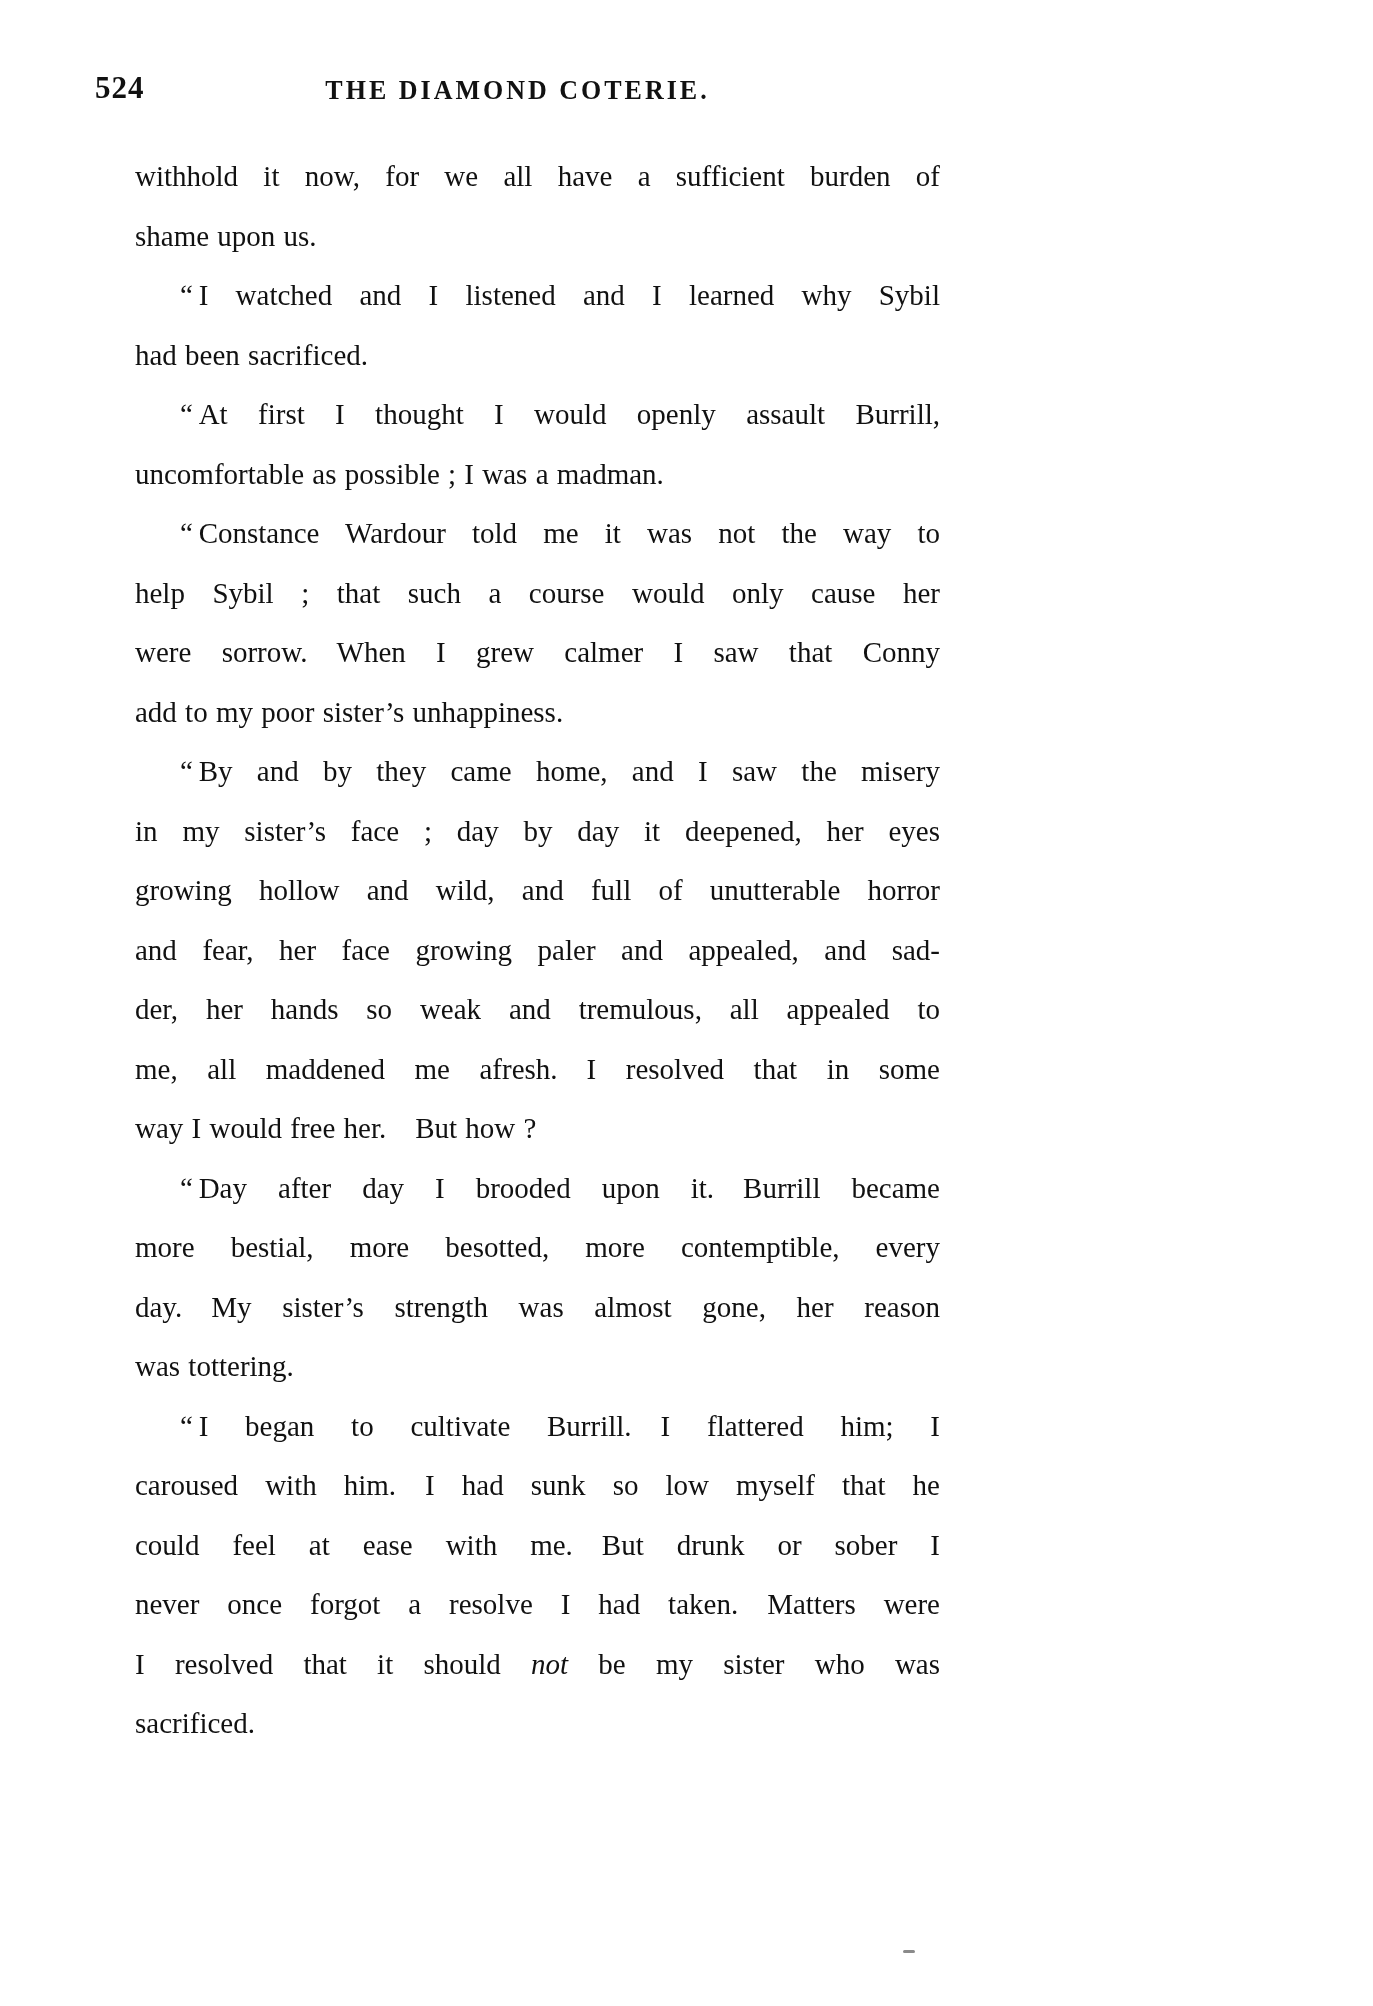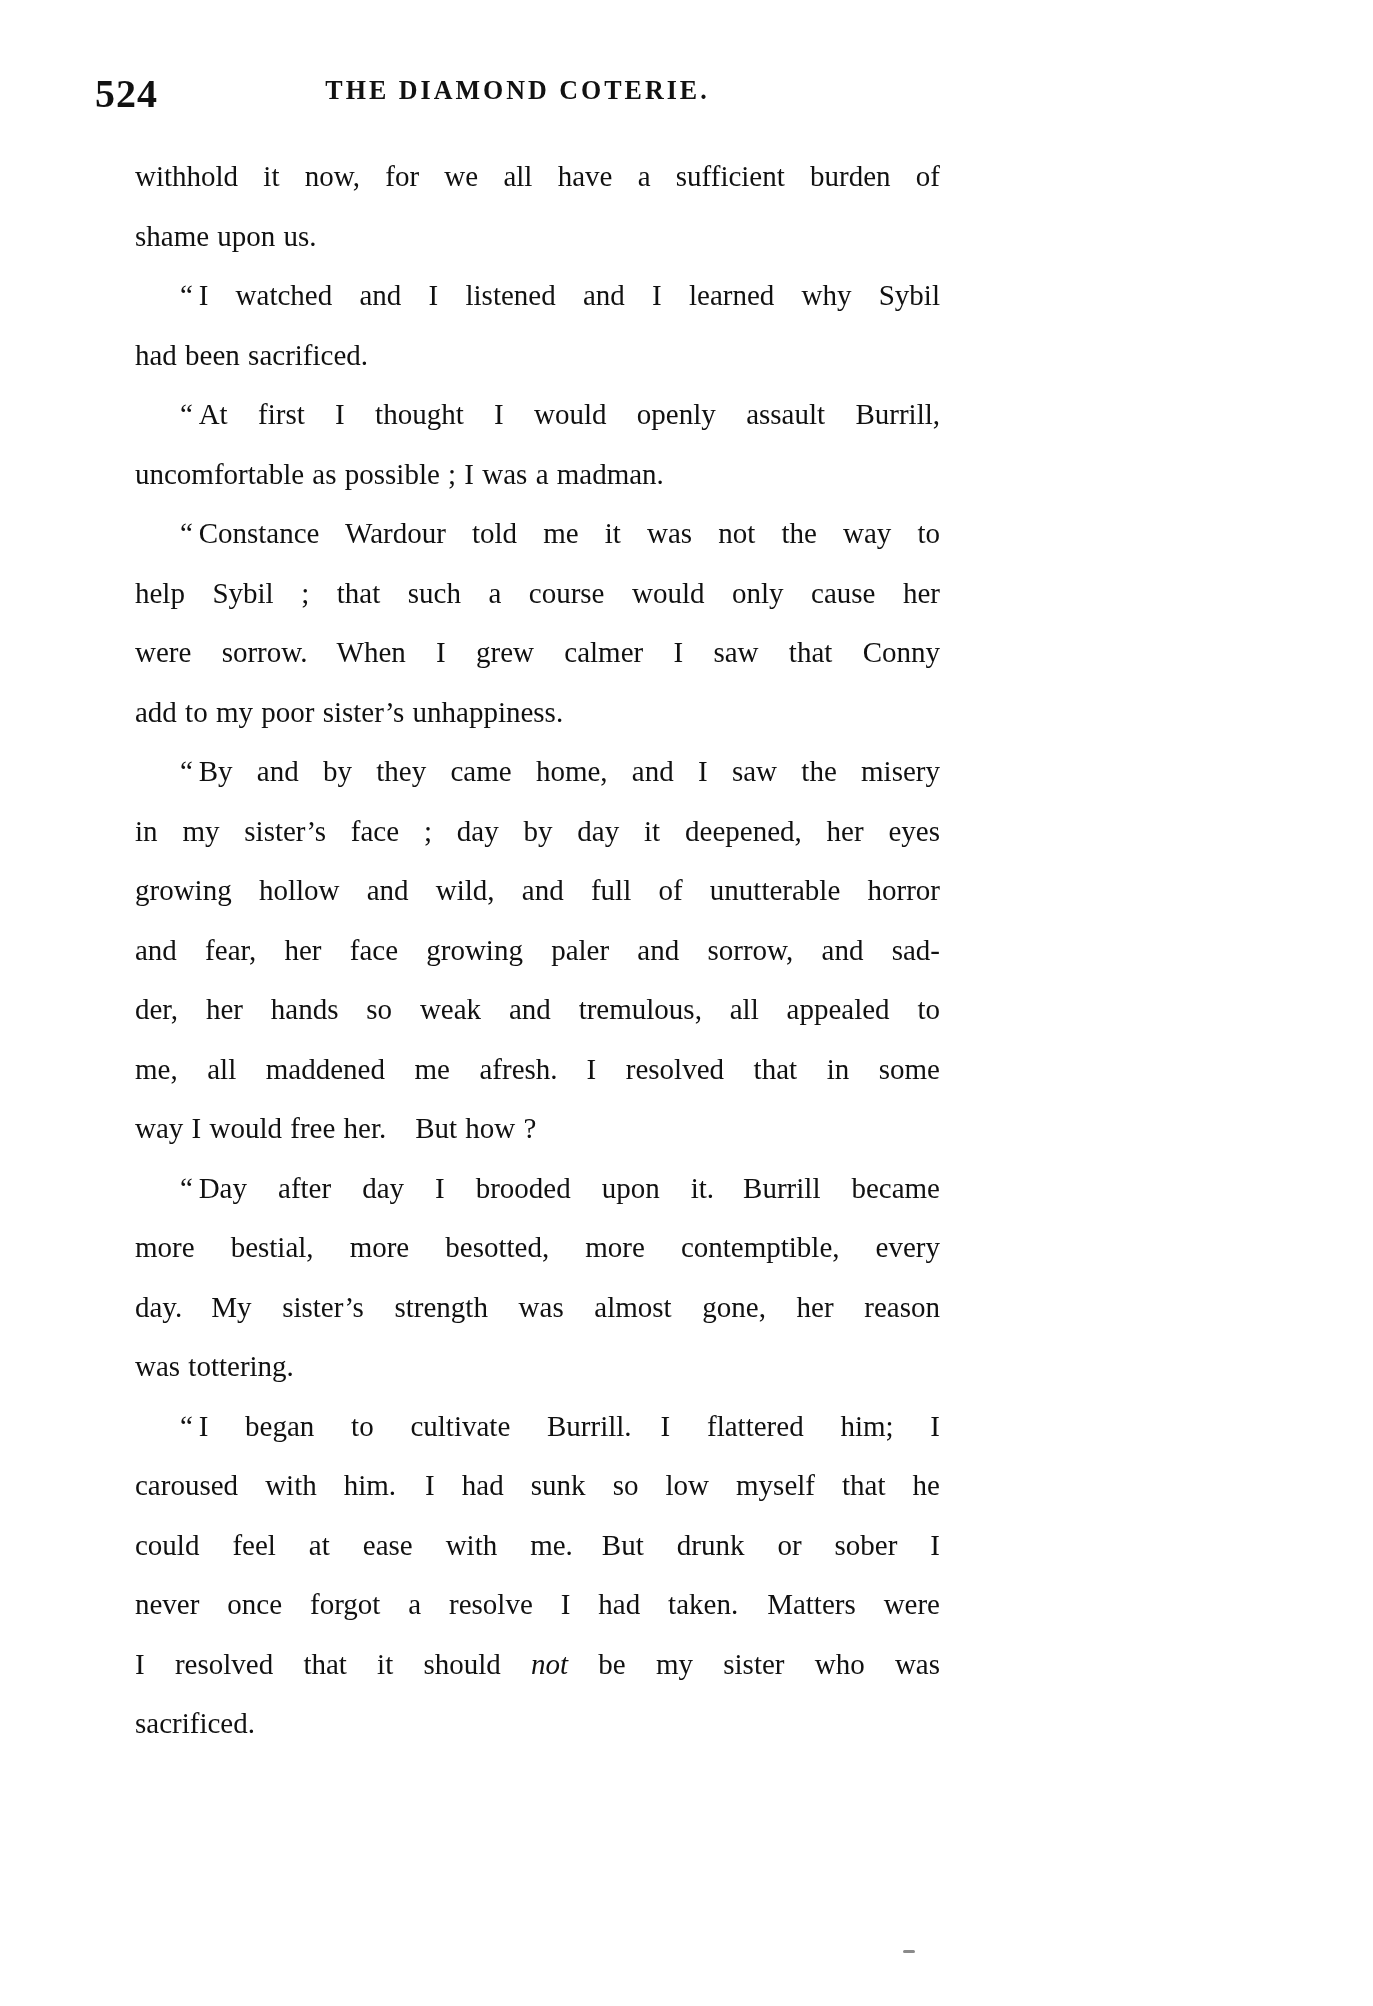--- a/index.html
+++ b/index.html
@@ -21,21 +21,21 @@
     position: absolute;
     top: 68px;
     left: 95px;
     width: 845px;
     height: 40px;
   }
   .page-number {
     position: absolute;
     left: 0;
     top: 2px;
-    font-size: 40px;
+    font-size: 31px;
     font-weight: 700;
     letter-spacing: 1px;
   }
   .book-title {
     display: block;
     text-align: center;
     font-size: 26px;
     font-weight: 700;
     letter-spacing: 3px;
     transform: scaleY(1.02);
@@ -92,21 +92,21 @@
       <div class="line"><span>had been sacrificed.</span></div>
       <div class="line indent justify"><span>“ At first I thought I would openly assault Burrill,</span></div>
       <div class="line"><span>uncomfortable as possible ; I was a madman.</span></div>
       <div class="line indent justify"><span>“ Constance Wardour told me it was not the way to</span></div>
       <div class="line justify"><span>help Sybil ; that such a course would only cause her</span></div>
       <div class="line justify"><span>were sorrow. When I grew calmer I saw that Conny</span></div>
       <div class="line"><span>add to my poor sister’s unhappiness.</span></div>
       <div class="line indent justify"><span>“ By and by they came home, and I saw the misery</span></div>
       <div class="line justify"><span>in my sister’s face ; day by day it deepened, her eyes</span></div>
       <div class="line justify"><span>growing hollow and wild, and full of unutterable horror</span></div>
-      <div class="line justify"><span>and fear, her face growing paler and sorrow, and sad-</span></div>
+      <div class="line justify"><span>and fear, her face growing paler and appealed, and sad-</span></div>
       <div class="line justify"><span>der, her hands so weak and tremulous, all appealed to</span></div>
       <div class="line justify"><span>me, all maddened me afresh. I resolved that in some</span></div>
       <div class="line"><span>way I would free her. But how ?</span></div>
       <div class="line indent justify"><span>“ Day after day I brooded upon it. Burrill became</span></div>
       <div class="line justify"><span>more bestial, more besotted, more contemptible, every</span></div>
       <div class="line justify"><span>day. My sister’s strength was almost gone, her reason</span></div>
       <div class="line"><span>was tottering.</span></div>
       <div class="line indent justify"><span>“ I began to cultivate Burrill. I flattered him; I</span></div>
       <div class="line justify"><span>caroused with him. I had sunk so low myself that he</span></div>
       <div class="line justify"><span>could feel at ease with me. But drunk or sober I</span></div>

